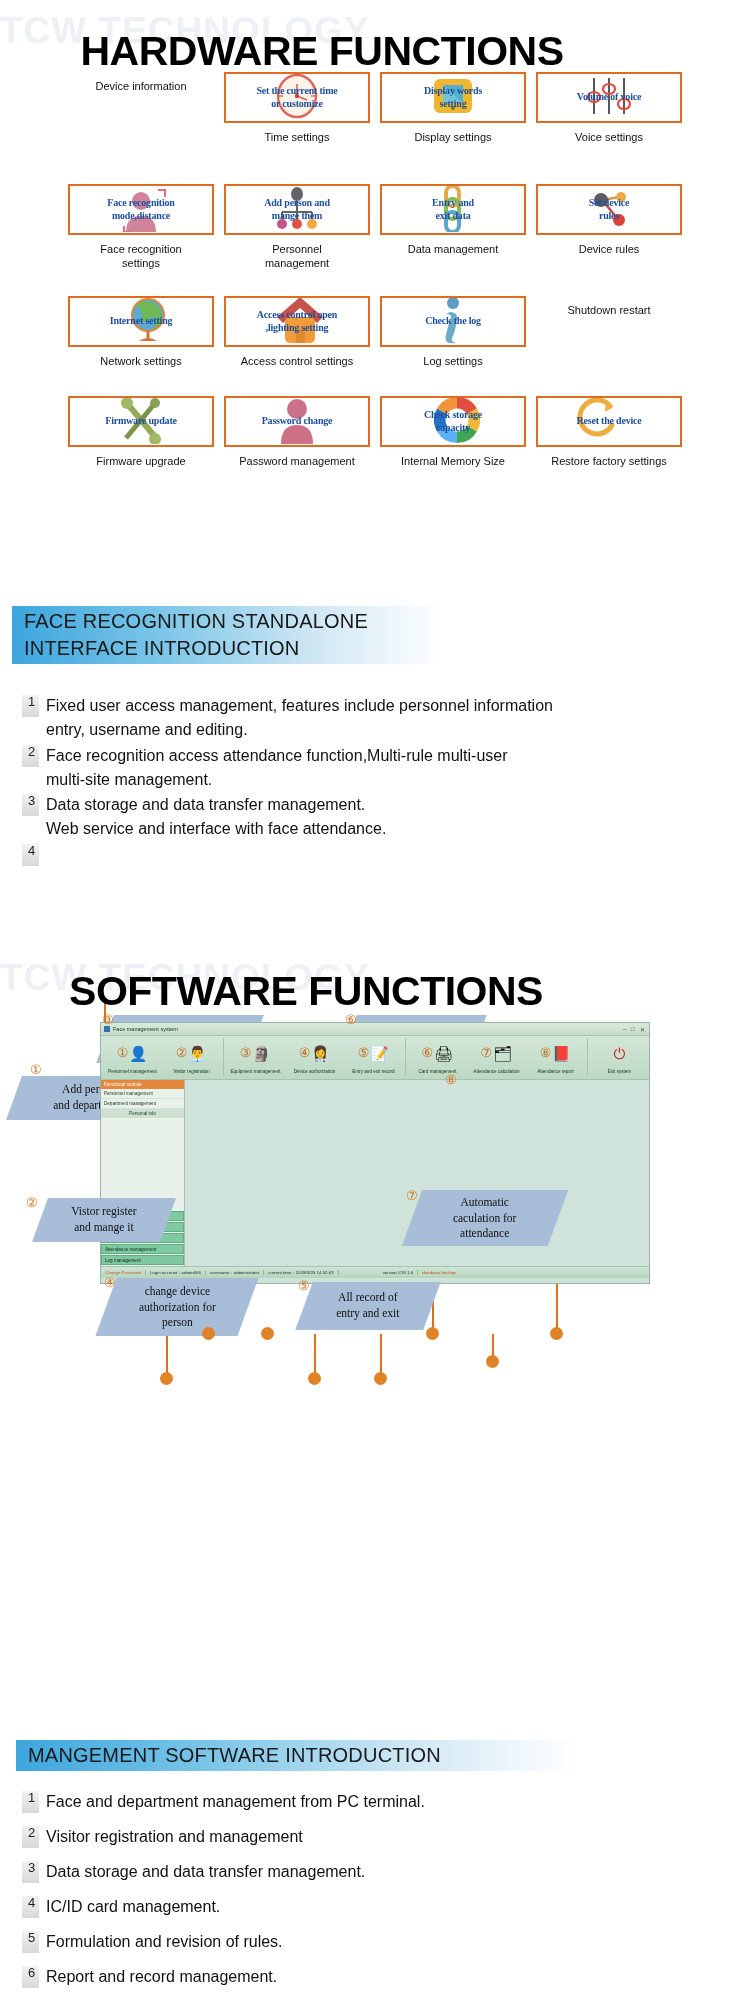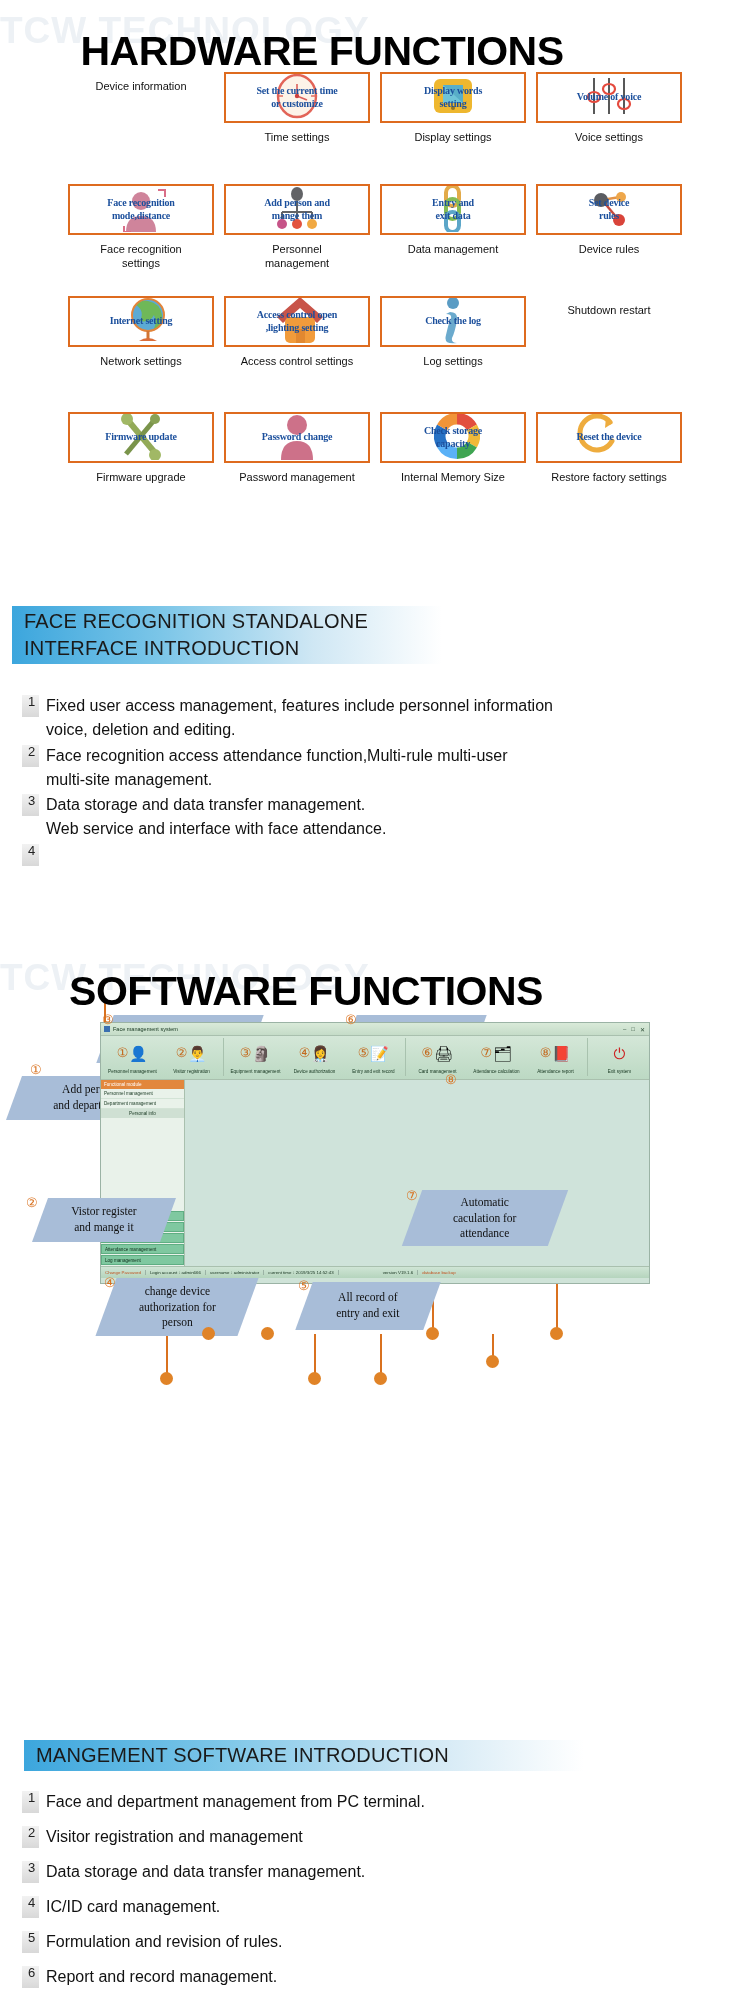--- a/index.html
+++ b/index.html
@@ -481,21 +481,21 @@
         <div class="hw-box-text" style="white-space:pre-line">Check the log</div>
       </div>
       <div class="hw-caption" style="white-space:pre-line">Log settings</div>
     </div>
 
     <div class="hw-cell">
       <div class="hw-caption" style="white-space:pre-line">Shutdown restart</div>
     </div>
   </div>
 
-  <div class="hw-row" style="margin-top:28px;">
+  <div class="hw-row" style="margin-top:12px;">
     <div class="hw-cell">
       <div class="hw-box">
         <div class="hw-icon">
           <svg width="54" height="48">
             <g stroke="#8aa34a" stroke-width="6" fill="none">
               <line x1="12" y1="6" x2="42" y2="42"></line>
             </g>
             <g stroke="#6f8c3c" stroke-width="5" fill="none">
               <line x1="42" y1="6" x2="12" y2="42"></line>
             </g>
@@ -566,21 +566,21 @@
   <div class="numlist-item">
     <div class="numlist-marker">
       <div class="shadebox"></div>
         <div class="tri"></div>
       <div class="num">1</div>
     </div>
     <div>
       <div class="numlist-text">Fixed user access management, features include personnel information</div>
     </div>
   </div>
-  <div class="numlist-sub" style="margin:-2px 0 2px 0;">voice, deletion and editing.</div>
+  <div class="numlist-sub" style="margin:-2px 0 2px 0;">entry, username and editing.</div>
 
   <div class="numlist-item">
     <div class="numlist-marker">
       <div class="shadebox"></div>
         <div class="tri"></div>
       <div class="num">2</div>
     </div>
     <div>
       <div class="numlist-text">Face recognition access attendance function,Multi-rule multi-user</div>
     </div>
@@ -786,21 +786,21 @@
   <div class="app-status">
     <span class="st-accent">Change Password</span>
     <span>Login account：admin666</span>
     <span>username：administrator</span>
     <span>current time：2019/3/25 14:52:43</span>
     <span style="margin-left:40px;">version  V19.1.6</span>
     <span class="st-accent">database  backup</span>
   </div>
 </div>
 
-<div class="banner" style="left:24px; top:1740px; width:560px;">
+<div class="banner" style="left:16px; top:1740px; width:560px;">
   <div>MANGEMENT SOFTWARE INTRODUCTION</div>
 </div>
 
 <div class="numlist" style="left:22px; top:1790px; width:700px;">
   <div class="numlist-item" style="margin-bottom:9px;">
     <div class="numlist-marker">
       <div class="shadebox"></div>
         <div class="tri"></div>
       <div class="num">1</div>
     </div>

